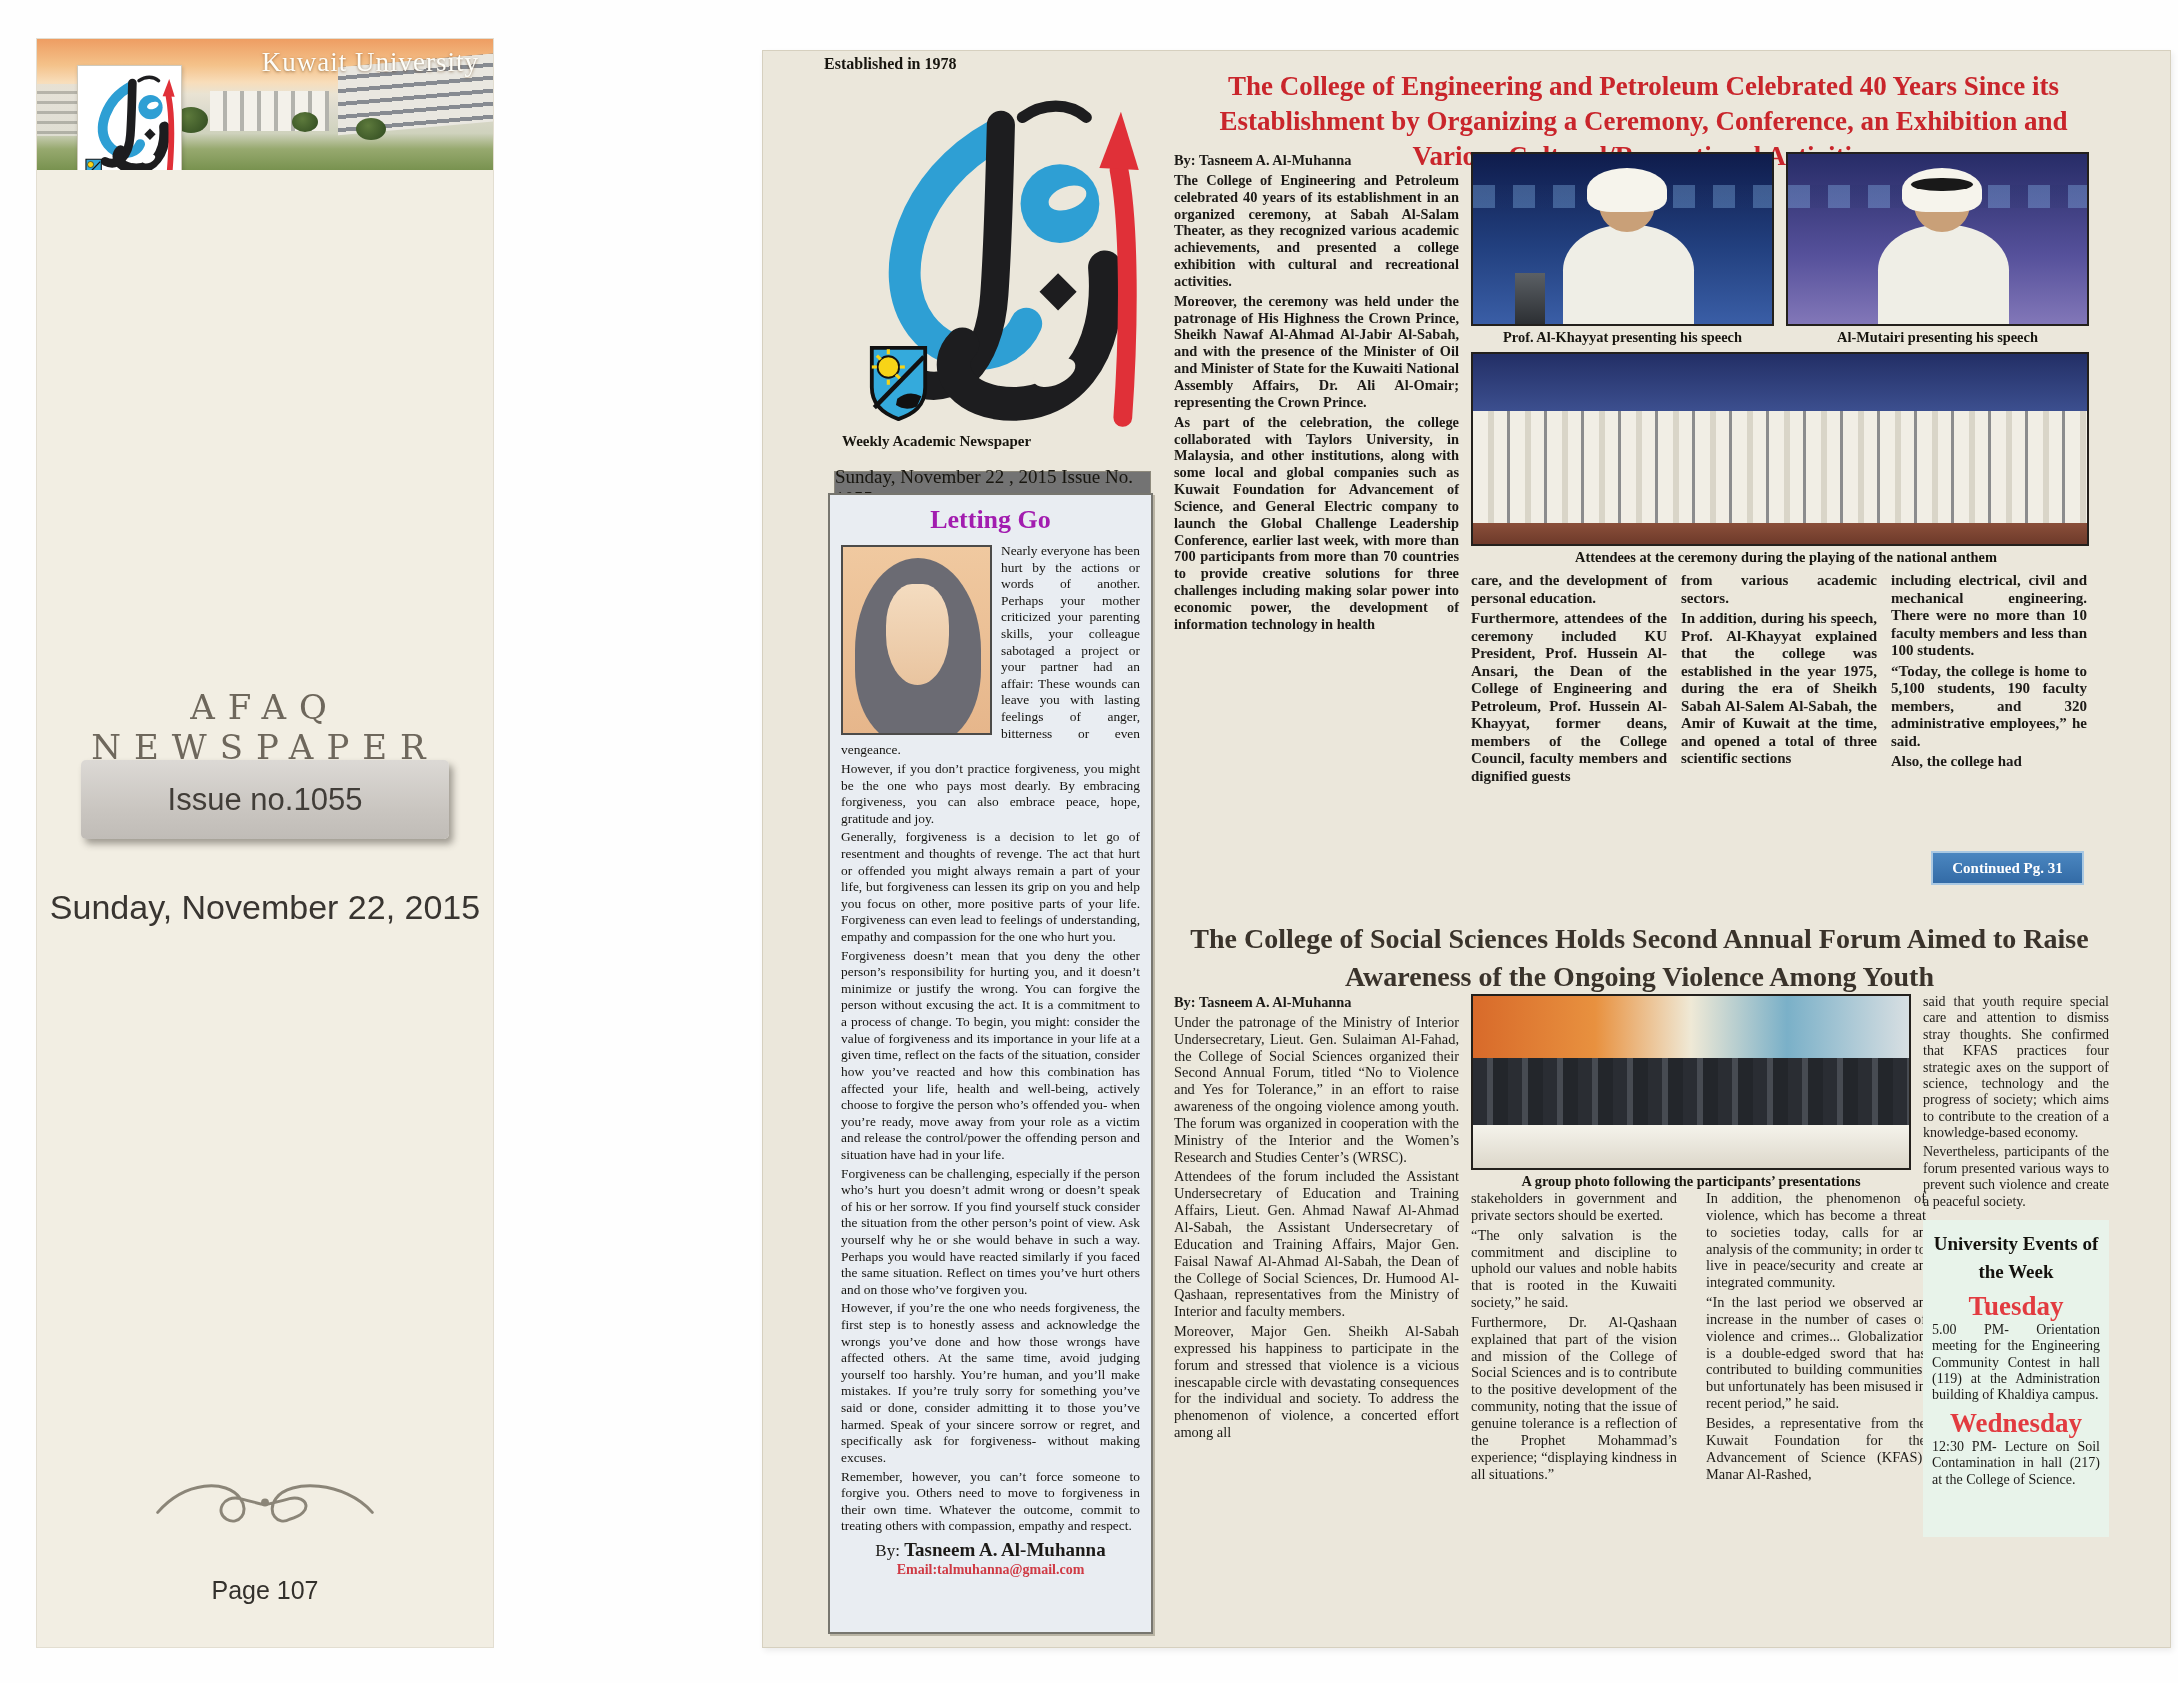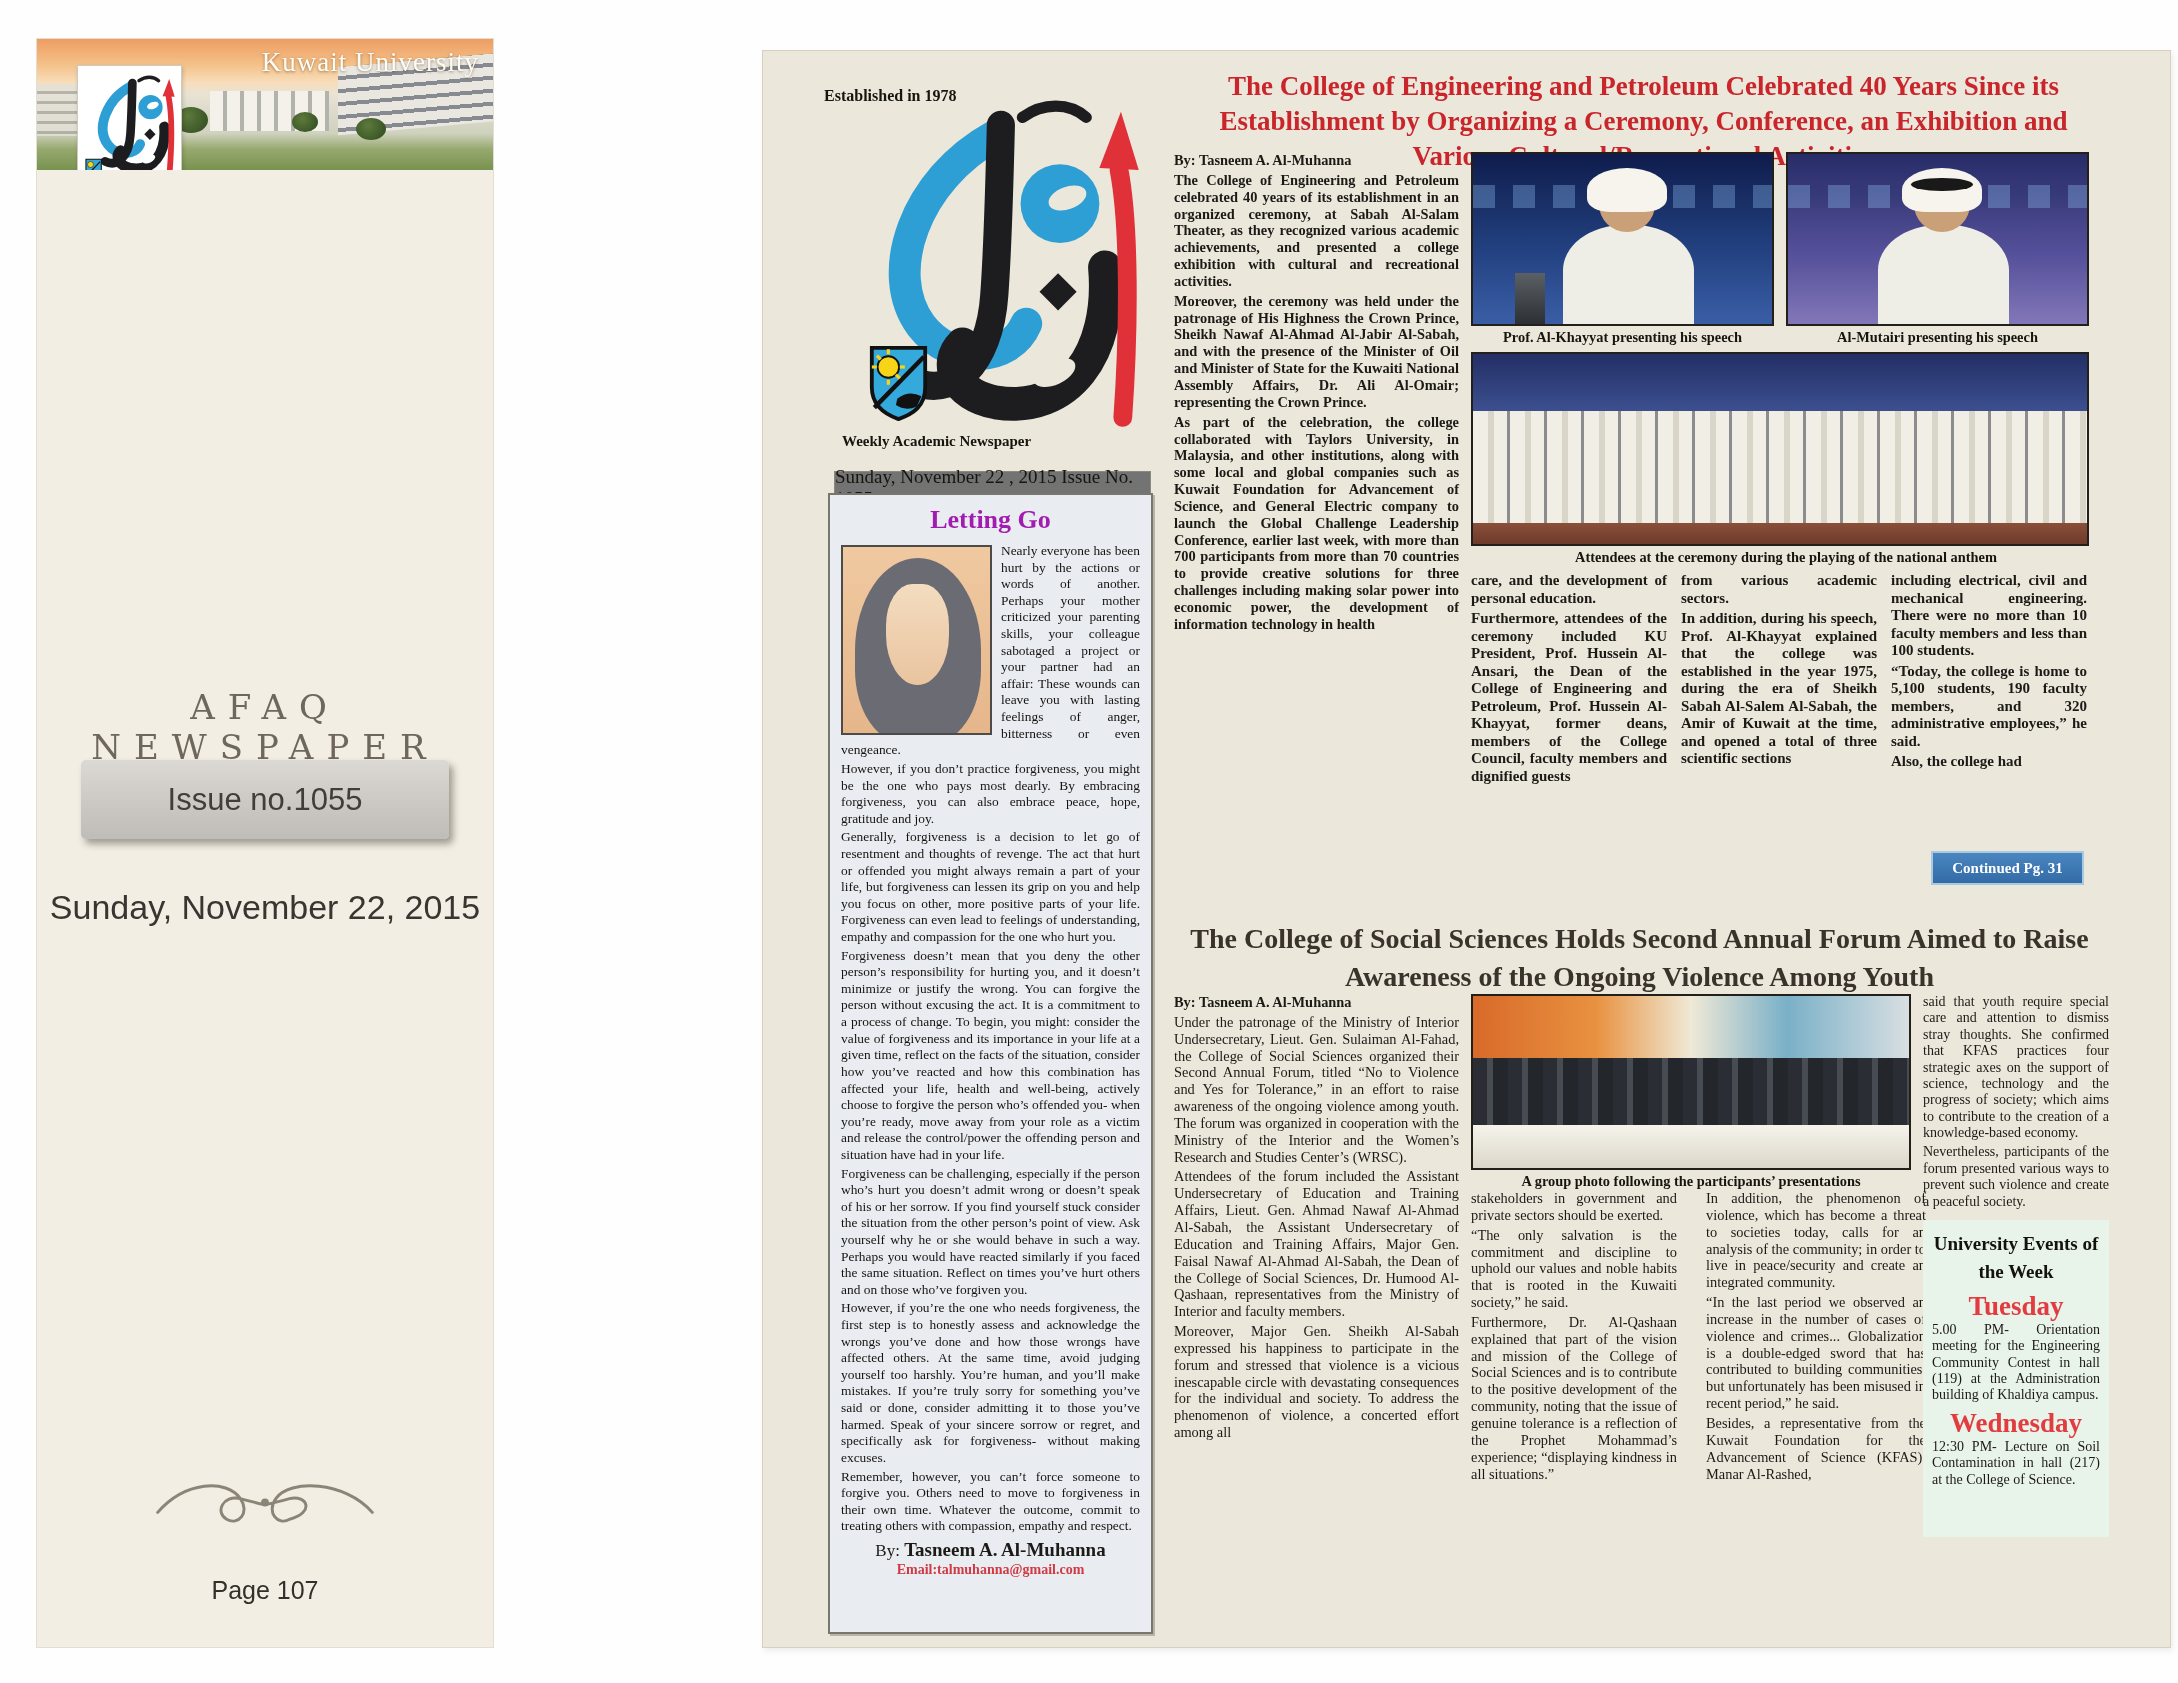--- a/index.html
+++ b/index.html
@@ -36,21 +36,21 @@
              font-family:"Liberation Sans",sans-serif;font-size:31px;color:#413d38;}
   .panel-date{position:absolute;top:849px;left:0;width:100%;text-align:center;
               font-family:"Liberation Sans",sans-serif;font-size:34px;color:#393531;}
   .flourish{position:absolute;top:1434px;left:50%;transform:translateX(-50%);}
   .page-label{position:absolute;top:1537px;left:0;width:100%;text-align:center;
               font-family:"Liberation Sans",sans-serif;font-size:25px;color:#33302c;}
 
   
   .page{position:absolute;left:762px;top:50px;width:1407px;height:1596px;
         background:#ebe7db;border:1px solid #d6d0bf;box-shadow:2px 3px 6px rgba(0,0,0,.07);}
-  .established{position:absolute;left:61px;top:36px;font-weight:bold;font-size:16px;color:#17150f;}
+  .established{position:absolute;left:61px;top:4px;font-weight:bold;font-size:16px;color:#17150f;}
   .masthead-logo{position:absolute;left:71px;top:42px;width:315px;height:347px;}
   .shield{position:absolute;left:105px;top:293px;width:61px;height:79px;}
   .tagline{position:absolute;left:79px;top:382px;font-weight:bold;font-size:15px;color:#17150f;}
   .date-box{position:absolute;left:71px;top:420px;width:315px;height:32px;background:#737373;
             border:1px solid #8d897c;display:flex;align-items:center;justify-content:center;
             font-weight:normal;font-size:19px;color:#17150f;}
 
   
   .letting-box{position:absolute;left:65px;top:442px;width:325px;height:1141px;box-sizing:border-box;
                background:#e9edf2;border:2px solid #77766f;box-shadow:2px 2px 0 #b9b4a4;

